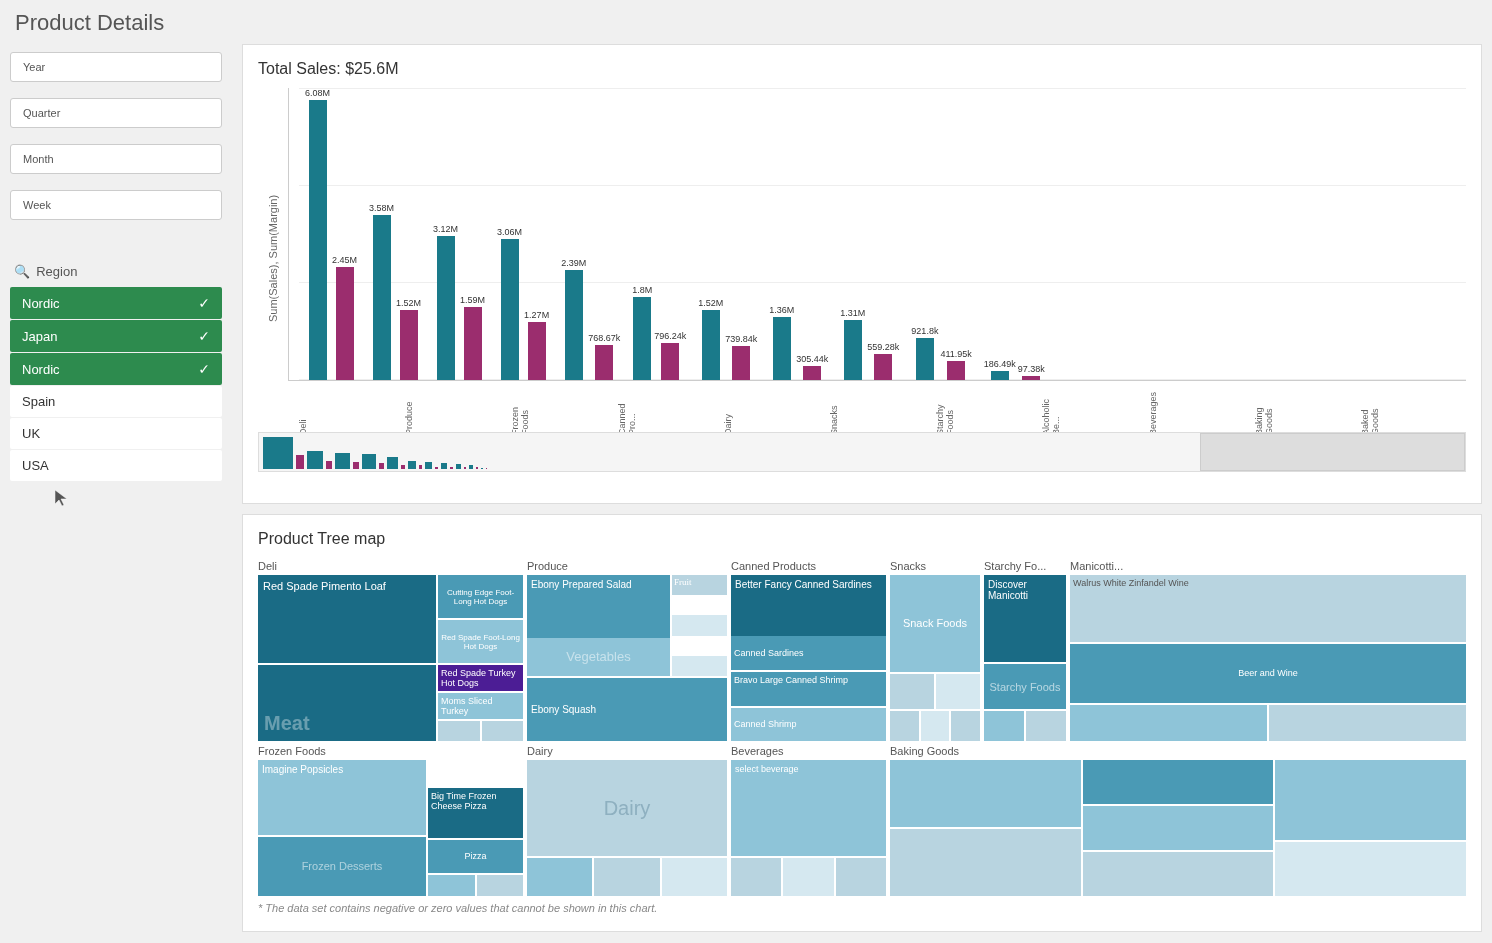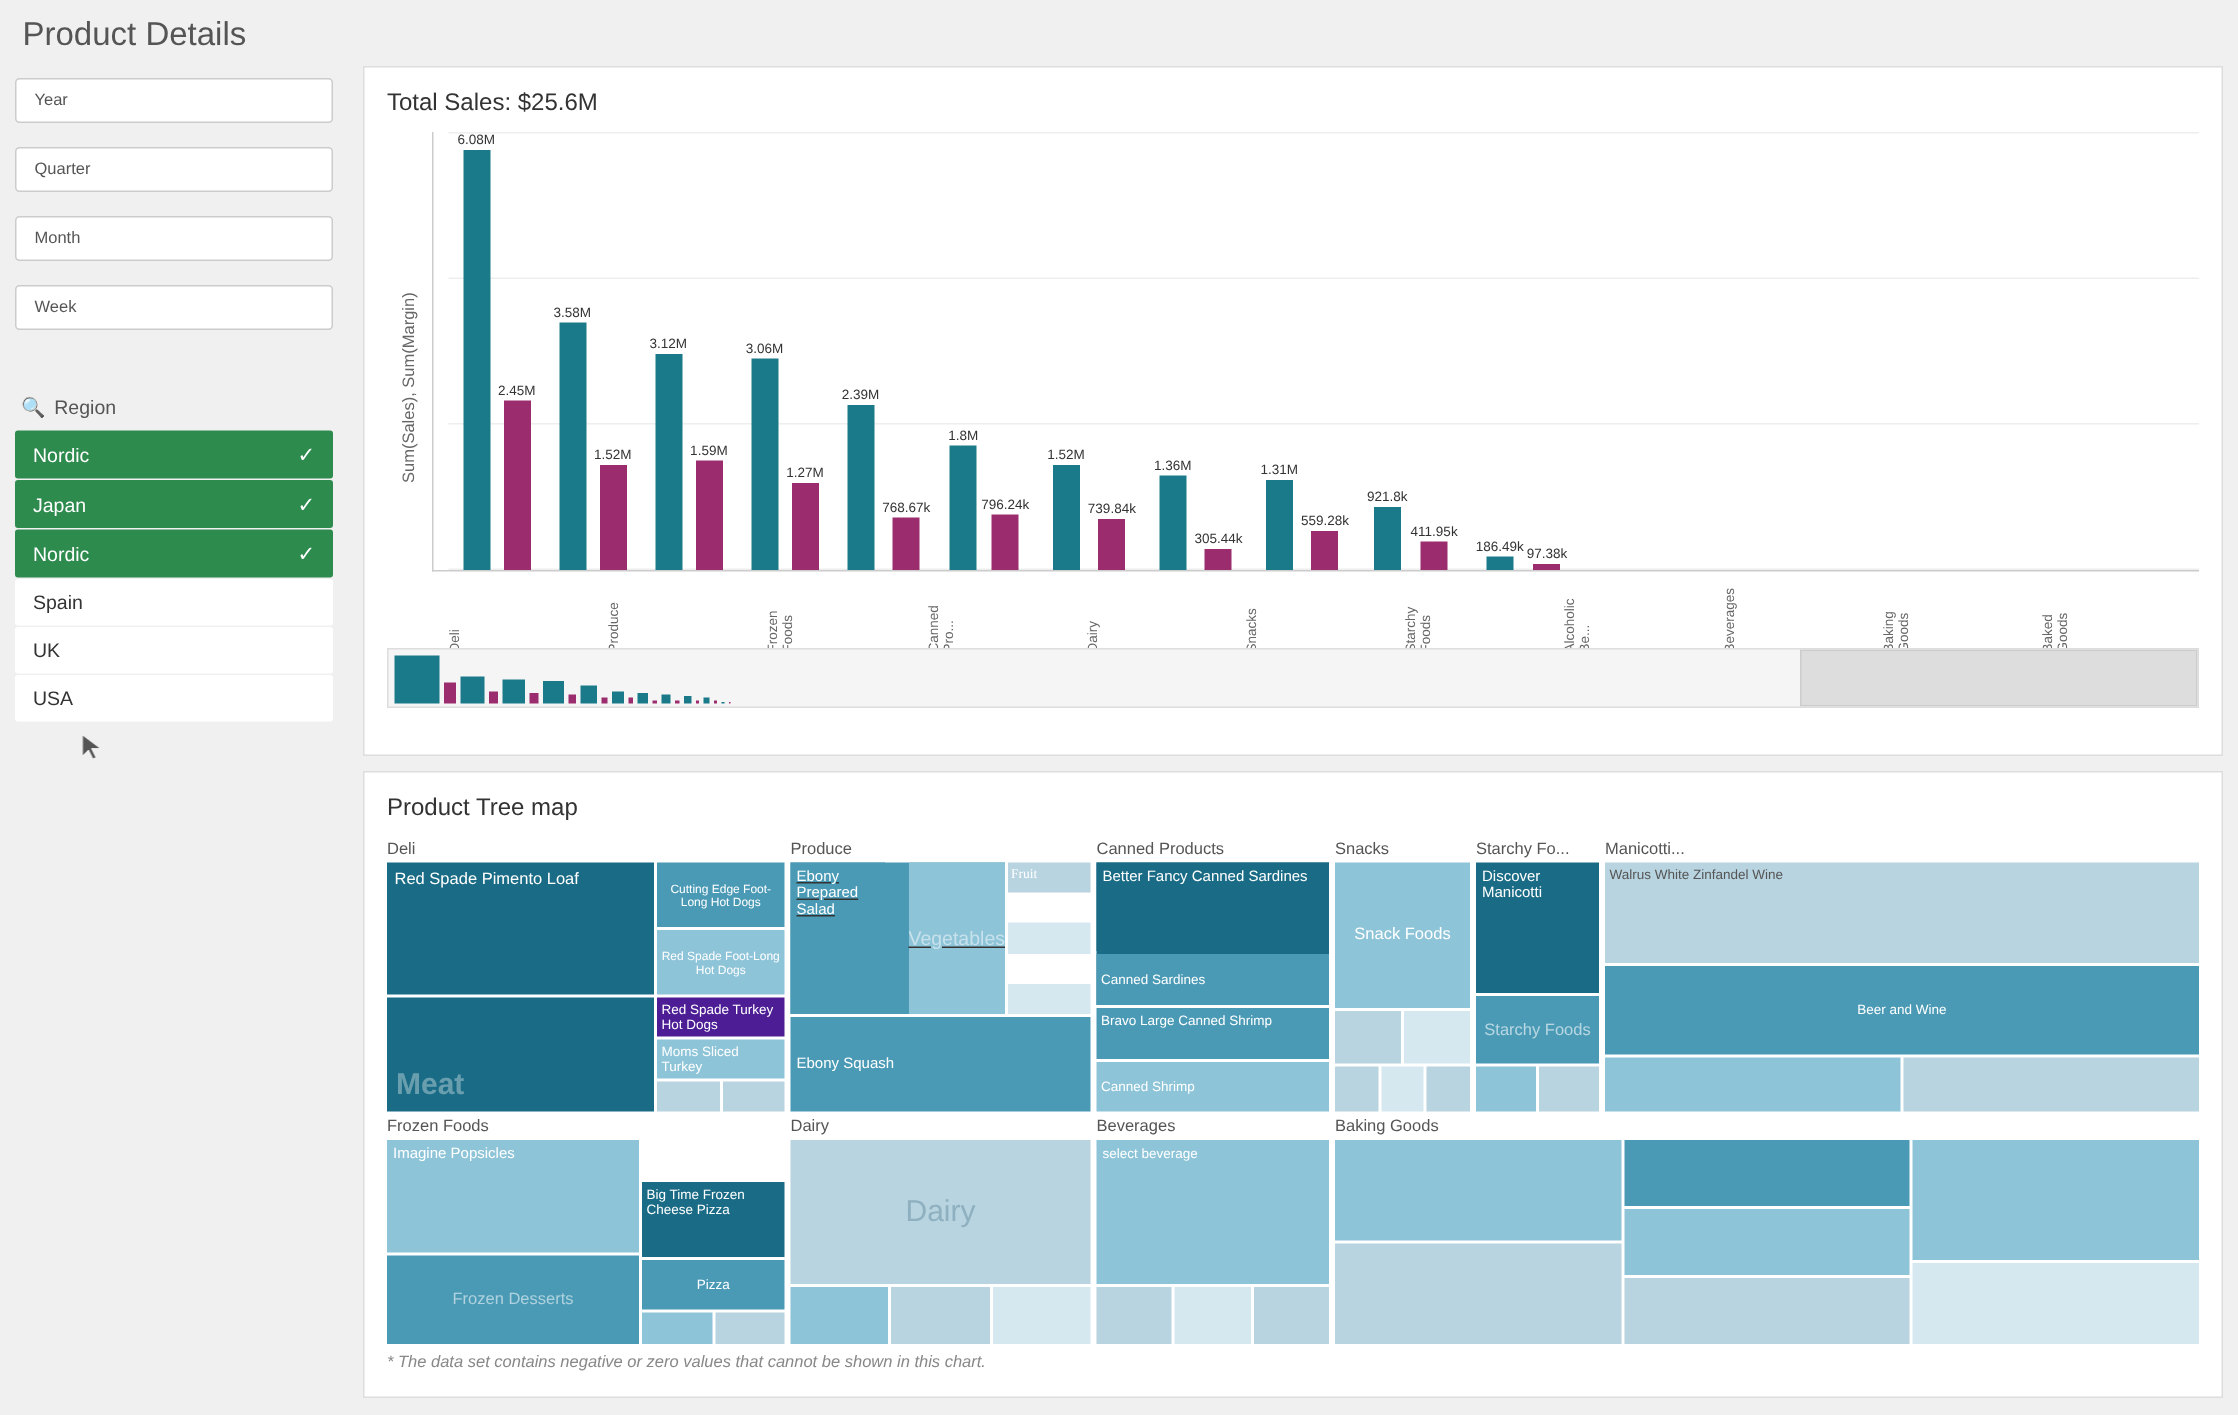--- a/index.html
+++ b/index.html
@@ -316,21 +316,21 @@
                   </div>
                 </div>
               </div>
             </div>
           </div>
 
           <div style="width:200px; display:flex; flex-direction:column; gap:1px;">
             <div style="font-size:11px;color:#555;margin-bottom:2px;">Produce</div>
             <div style="flex:1; display:flex; flex-direction:column; gap:2px;">
               <div style="display:flex;gap:2px;flex:1;">
-                <div style="flex:1;background:#4a9ab5;display:flex;flex-direction:row;gap:16px;text-decoration:underline;">
+                <div style="flex:1;background:#4a9ab5;display:flex;flex-direction:column;gap:16px;">
                   <div style="flex:1;background:#4a9ab5;display:flex;align-items:flex-start;padding:4px;font-size:10px;color:#fff;font-weight:500;">Ebony Prepared Salad</div>
                   <div style="flex:1;background:#8ec4d8;display:flex;align-items:center;justify-content:center;font-size:13px;color:rgba(255,255,255,0.5);">Vegetables</div>
                 </div>
                 <div style="display:flex;flex-direction:column;gap:20px;width:55px;font-family:Liberation Serif, serif;">
                   <div style="flex:1;background:#b8d4e0;">
                     <span style="font-size:9px;color:#fff;padding:2px;display:block;">Fruit</span>
                   </div>
                   <div style="flex:1;background:#d5e8f0;"></div>
                   <div style="flex:1;background:#d5e8f0;"></div>
                 </div>

